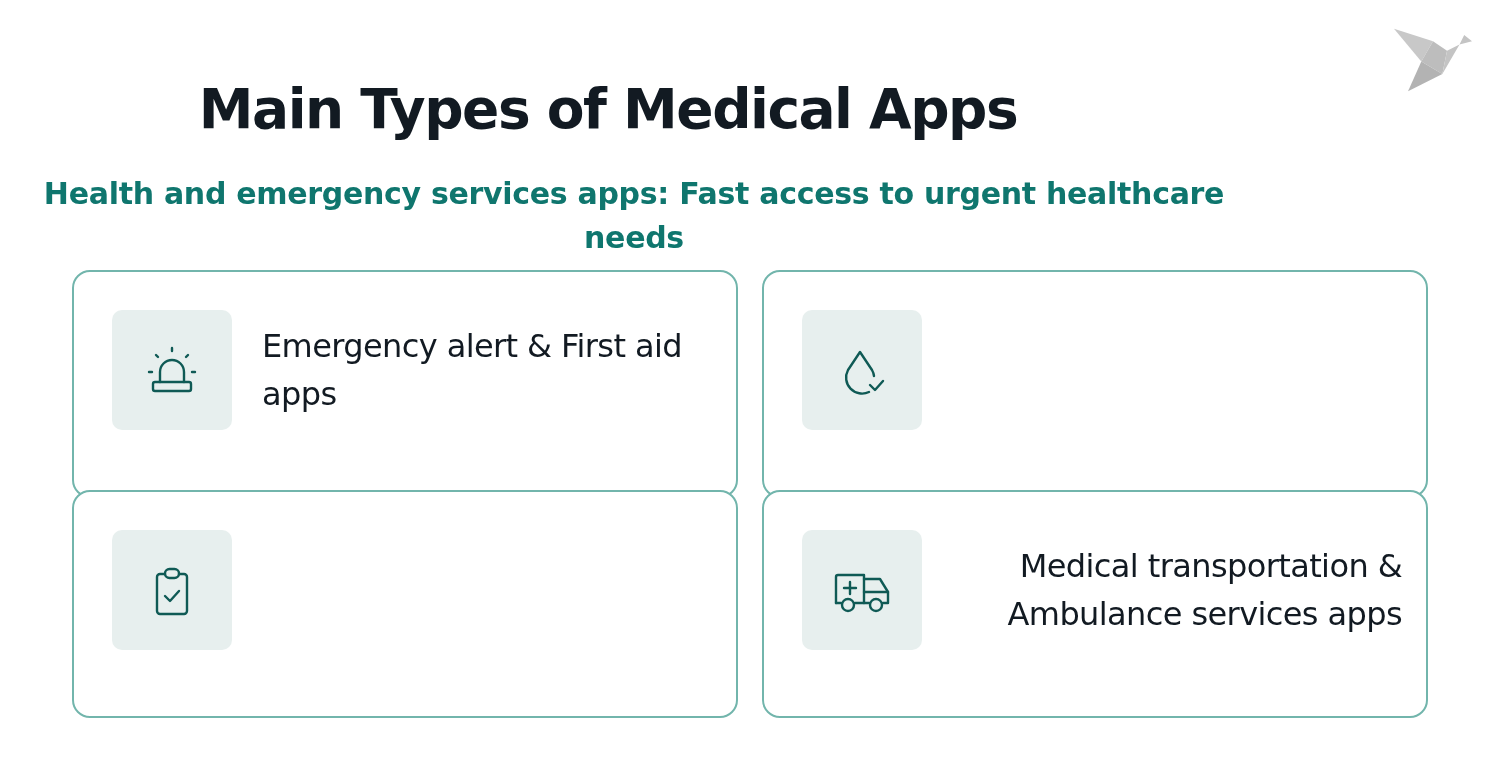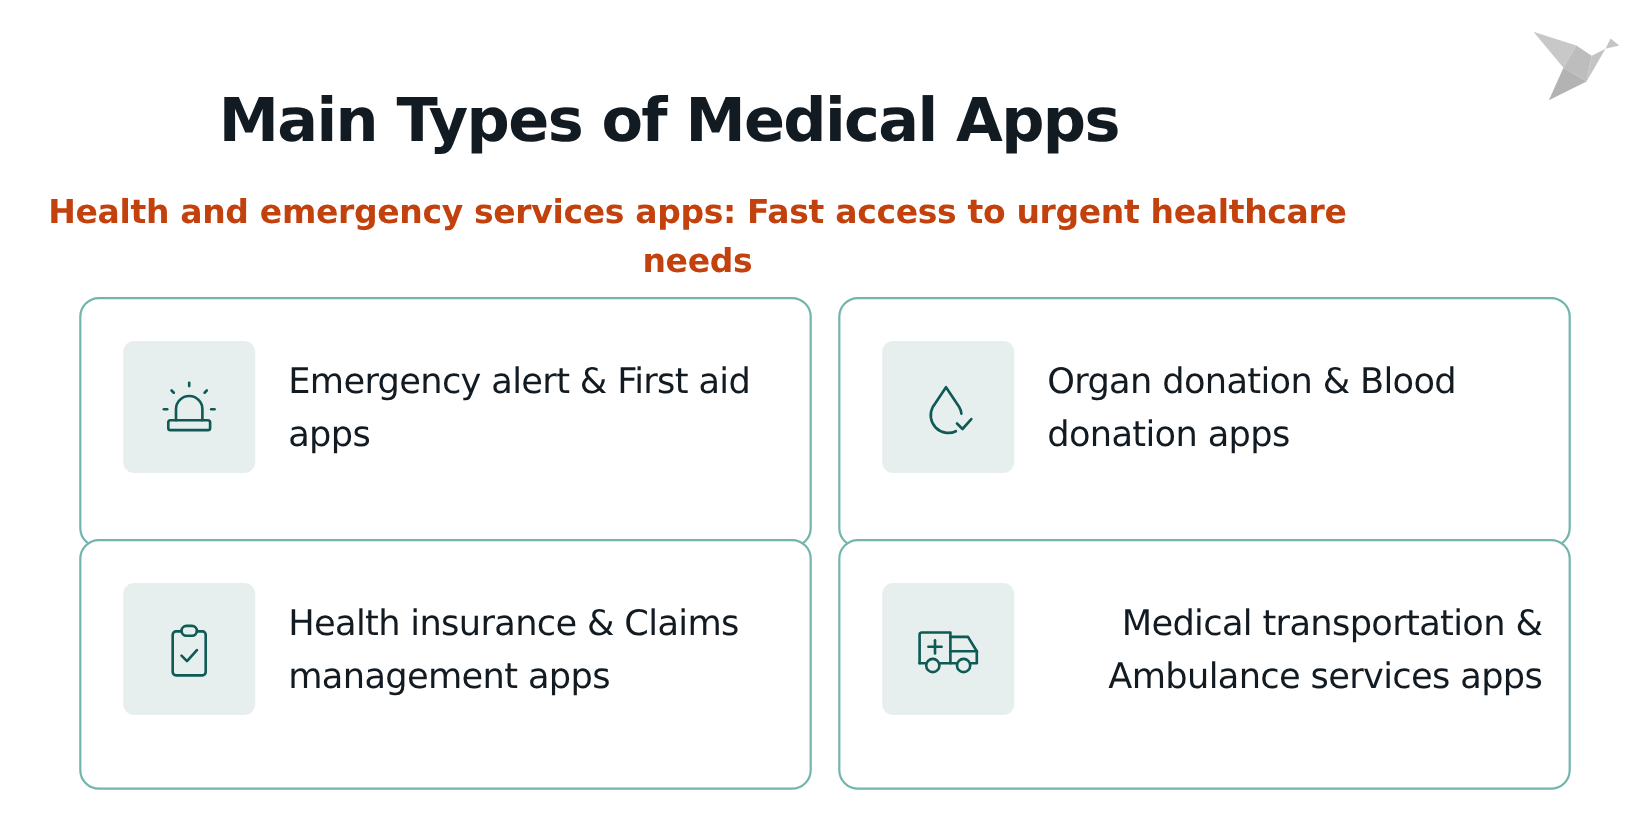--- a/index.html
+++ b/index.html
@@ -9,21 +9,21 @@
   }
   .logo { position: absolute; left: 1394px; top: 28px; width: 78px; height: 64px; }
   .title {
     position: absolute; left: 0; top: 74px; width: 1216px; text-align: center;
     font-family: "DejaVu Sans", sans-serif; font-weight: 700; font-size: 55px;
     letter-spacing: -1.5px; color: #121a22; margin: 0; line-height: 70px;
   }
   .subtitle {
     position: absolute; left: 0; top: 172px; width: 1268px; text-align: center;
     font-family: "DejaVu Sans", sans-serif; font-weight: 700; font-size: 30px;
-    letter-spacing: -0.3px; color: #c2410c; margin: 0; line-height: 44px;
+    letter-spacing: -0.3px; color: #0f766e; margin: 0; line-height: 44px;
   }
   .card {
     position: absolute; width: 666px; height: 228px; box-sizing: border-box;
     border: 2px solid #72b5ac; border-radius: 18px; background: #fff;
   }
   .icon-box {
     position: absolute; left: 38px; top: 38px; width: 120px; height: 120px;
     background: #e7efee; border-radius: 10px; display: flex; align-items: center; justify-content: center;
   }
   .icon-box svg { width: 72px; height: 72px; }
@@ -61,32 +61,30 @@
   <div class="label">Emergency alert &amp; First aid apps</div>
 </div>
 
 <div class="card" style="left:762px; top:270px;">
   <div class="icon-box">
     <svg viewBox="0 0 72 72" fill="none" stroke="#0f5a55" stroke-width="2.4" stroke-linecap="round" stroke-linejoin="round">
       <path d="M43 58 A16 16 0 0 1 22 36 L34 18 L46 36 A16 16 0 0 1 48 42"></path>
       <path d="M44 51 L49 56 L57 47"></path>
     </svg>
   </div>
-  <div class="label">Organ donation &amp; Blood donation apps</div>
 </div>
 
 <div class="card" style="left:72px; top:490px;">
   <div class="icon-box">
     <svg viewBox="0 0 72 72" fill="none" stroke="#0f5a55" stroke-width="2.4" stroke-linecap="round" stroke-linejoin="round">
       <path d="M29 20 H24 a3 3 0 0 0 -3 3 V57 a3 3 0 0 0 3 3 H48 a3 3 0 0 0 3 -3 V23 a3 3 0 0 0 -3 -3 H43"></path>
       <rect x="29" y="15" width="14" height="9" rx="4.5"></rect>
       <path d="M29 42 L34 47 L43 37"></path>
     </svg>
   </div>
-  <div class="label">Health insurance &amp; Claims management apps</div>
 </div>
 
 <div class="card" style="left:762px; top:490px;text-align:right;">
   <div class="icon-box">
     <svg viewBox="0 0 72 72" fill="none" stroke="#0f5a55" stroke-width="2.4" stroke-linecap="round" stroke-linejoin="round">
       <path d="M10 49 V23 a2 2 0 0 1 2 -2 H38 V49"></path>
       <path d="M38 25 H54 L62 38 V49 H57"></path>
       <line x1="38" y1="38" x2="62" y2="38"></line>
       <line x1="10" y1="49" x2="15" y2="49"></line>
       <line x1="29" y1="49" x2="43" y2="49"></line>

